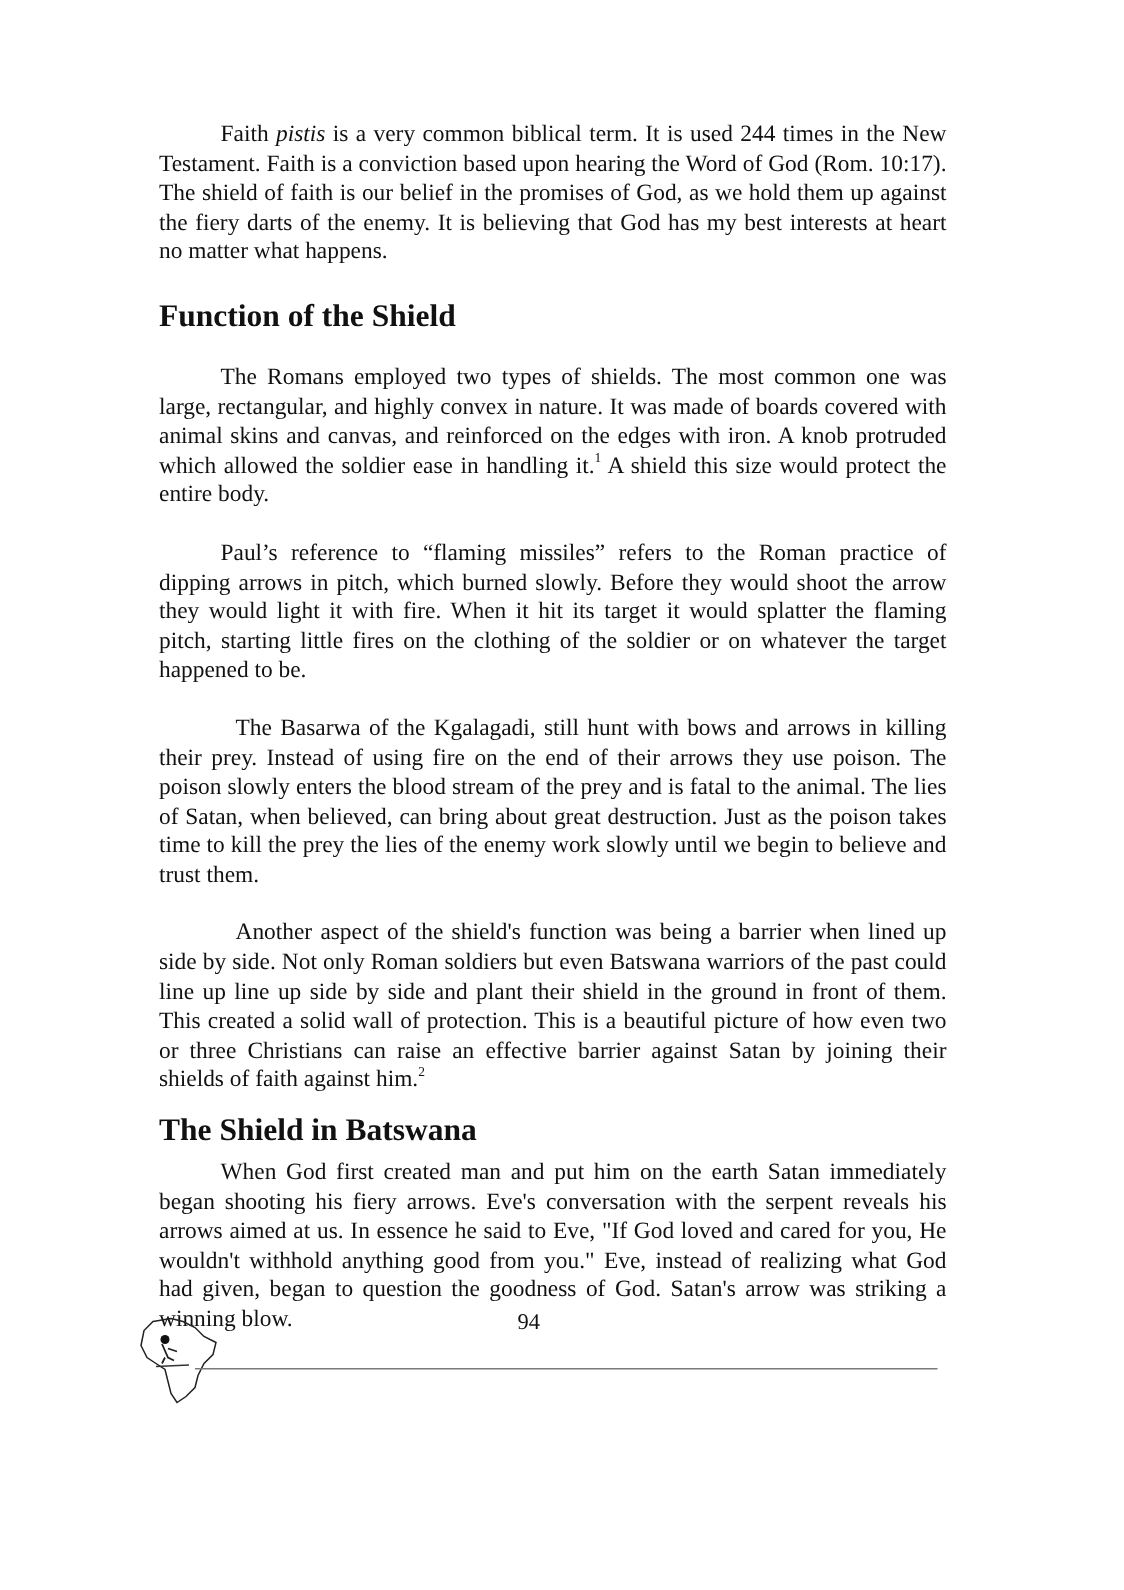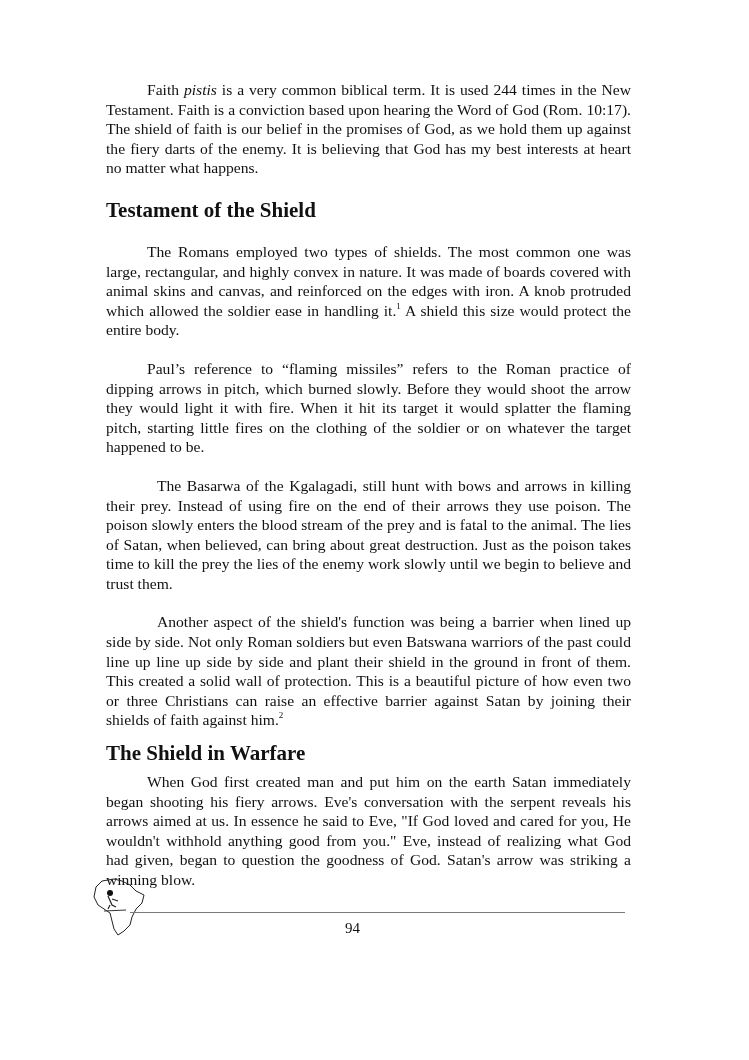--- a/index.html
+++ b/index.html
@@ -5,40 +5,40 @@
   html, body { margin:0; padding:0; background:#ffffff; }
   body { width:749px; height:1060px; position:relative; overflow:hidden;
          font-family:"Liberation Serif", serif; color:#111; }
   .page { position:absolute; left:106px; top:80px; width:525px; }
   p { margin:0; font-size:15.6px; line-height:19.6px; text-align:justify; }
   p .indent { display:inline-block; width:41px; }
   p .indent2 { display:inline-block; width:51px; }
   h2 { margin:0; font-size:21px; font-weight:bold; line-height:26px; }
   sup { font-size:9px; vertical-align:7px; line-height:0; }
   .footer-line { position:absolute; left:130px; top:912px; width:495px; height:1px; background:#7a7a7a; }
-  .page-num { position:absolute; left:0; width:705px; top:920px; text-align:center; font-size:15px; }
+  .page-num { position:absolute; left:0; width:705px; top:874px; text-align:center; font-size:15px; }
   .logo { position:absolute; left:92px; top:877px; }
 </style>
 </head>
 <body>
 
 <div class="page">
   <p style="margin-bottom:19px;"><span class="indent"></span><span>Faith </span><i>pistis</i><span> is a very common biblical term.  It is used 244 times in the New Testament.  Faith is a conviction based upon hearing the Word of God (Rom. 10:17).  The shield of faith is our belief in the promises of God, as we hold them up against the fiery darts of the enemy.  It is believing that God has my best interests at heart no matter what happens.</span></p>
 
-  <h2 style="margin-bottom:19px;">Testament of the Shield</h2>
+  <h2 style="margin-bottom:19px;">Function of the Shield</h2>
 
   <p style="margin-bottom:19px;"><span class="indent"></span><span>The Romans employed two types of shields.  The most common one was large, rectangular, and highly convex in nature.  It was made of boards covered with animal skins and canvas, and reinforced on the edges with iron.  A knob protruded which allowed the soldier ease in handling it.</span><sup>1</sup><span>  A shield this size would protect the entire body.</span></p>
 
   <p style="margin-bottom:19px;"><span class="indent"></span><span>Paul’s reference to “flaming missiles” refers to the Roman practice of dipping arrows in pitch, which burned slowly.  Before they would shoot the arrow they would light it with fire. When it hit its target it would splatter the flaming pitch, starting little fires on the clothing of the soldier or on whatever the target happened to be.</span></p>
 
   <p style="margin-bottom:19px;"><span class="indent2"></span><span>The Basarwa of the Kgalagadi, still hunt with bows and arrows in killing their prey. Instead of using fire on the end of their arrows they use poison. The poison slowly enters the blood stream of the prey and is fatal to the animal. The lies of Satan, when believed, can bring about great destruction. Just as the poison takes time to kill the prey the lies of the enemy work slowly until we begin to believe and trust them.</span></p>
 
   <p style="margin-bottom:10px;"><span class="indent2"></span><span>Another aspect of the shield's function was being a barrier when lined up side by side.  Not only Roman soldiers but even Batswana warriors of the past could line up line up side by side and plant their shield in the ground in front of them.  This  created a solid wall of protection.  This is a beautiful picture of how even two or three Christians can raise an effective barrier against Satan by joining their shields of faith against him.</span><sup>2</sup></p>
 
-  <h2 style="margin-bottom:6px;">The Shield in Warfare</h2>
+  <h2 style="margin-bottom:6px;">The Shield in Batswana</h2>
 
   <p><span class="indent"></span><span>When God first created man and put him on the earth Satan immediately began shooting his fiery arrows. Eve's conversation with the serpent reveals his arrows aimed at us. In essence he said to Eve, "If God loved and cared for you, He wouldn't withhold anything good from you." Eve, instead of realizing what God had given, began to question the goodness of God. Satan's arrow was striking a winning blow.</span></p>
 </div>
 
 <div class="logo">
   <svg width="60" height="62" viewBox="0 0 60 62">
     <path d="M10 4 L22 2 L30 4 L38 8 L44 14 L52 18 L50 26 L44 32 L40 40 L38 48 L32 54 L26 58 L22 52 L20 44 L18 36 L12 32 L6 28 L2 20 L4 10 Z" fill="none" stroke="#222" stroke-width="1"></path>
     <circle cx="18" cy="16" r="3" fill="#111"></circle>
     <path d="M16 19 L20 28 L24 30 M20 22 L26 24 M18 28 L16 32" stroke="#222" stroke-width="1.2" fill="none"></path>
     <path d="M12 34 L34 33" stroke="#333" stroke-width="1"></path>

